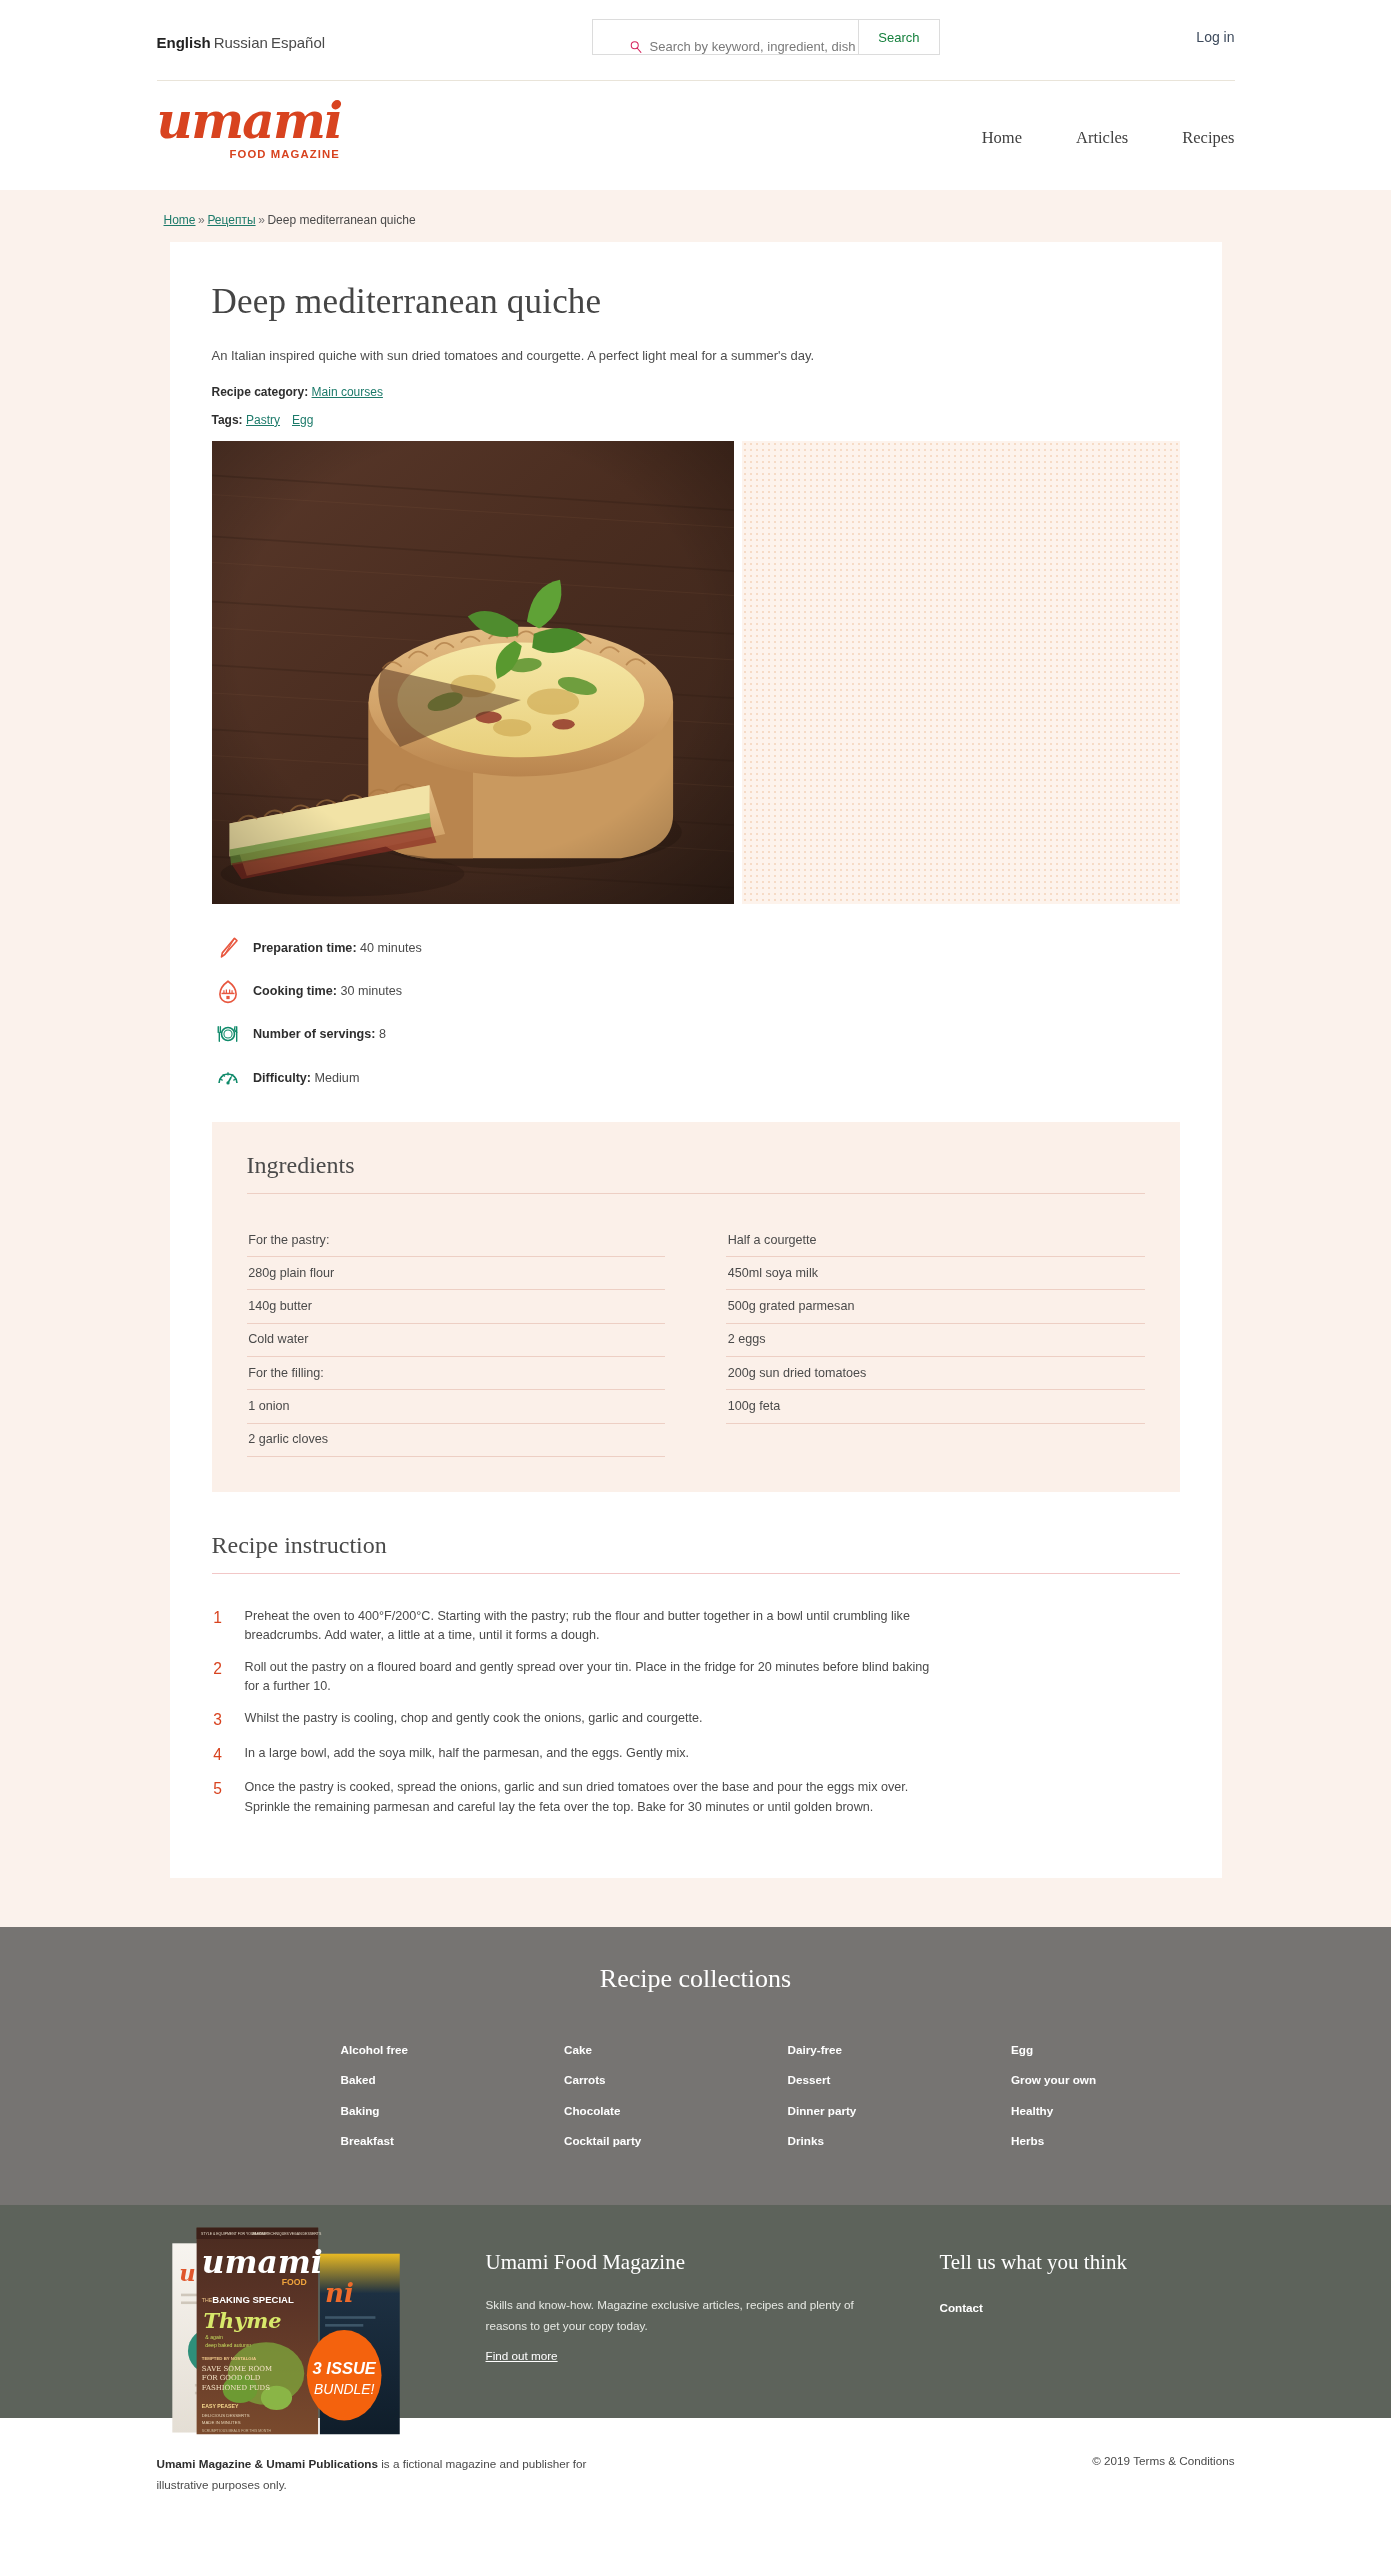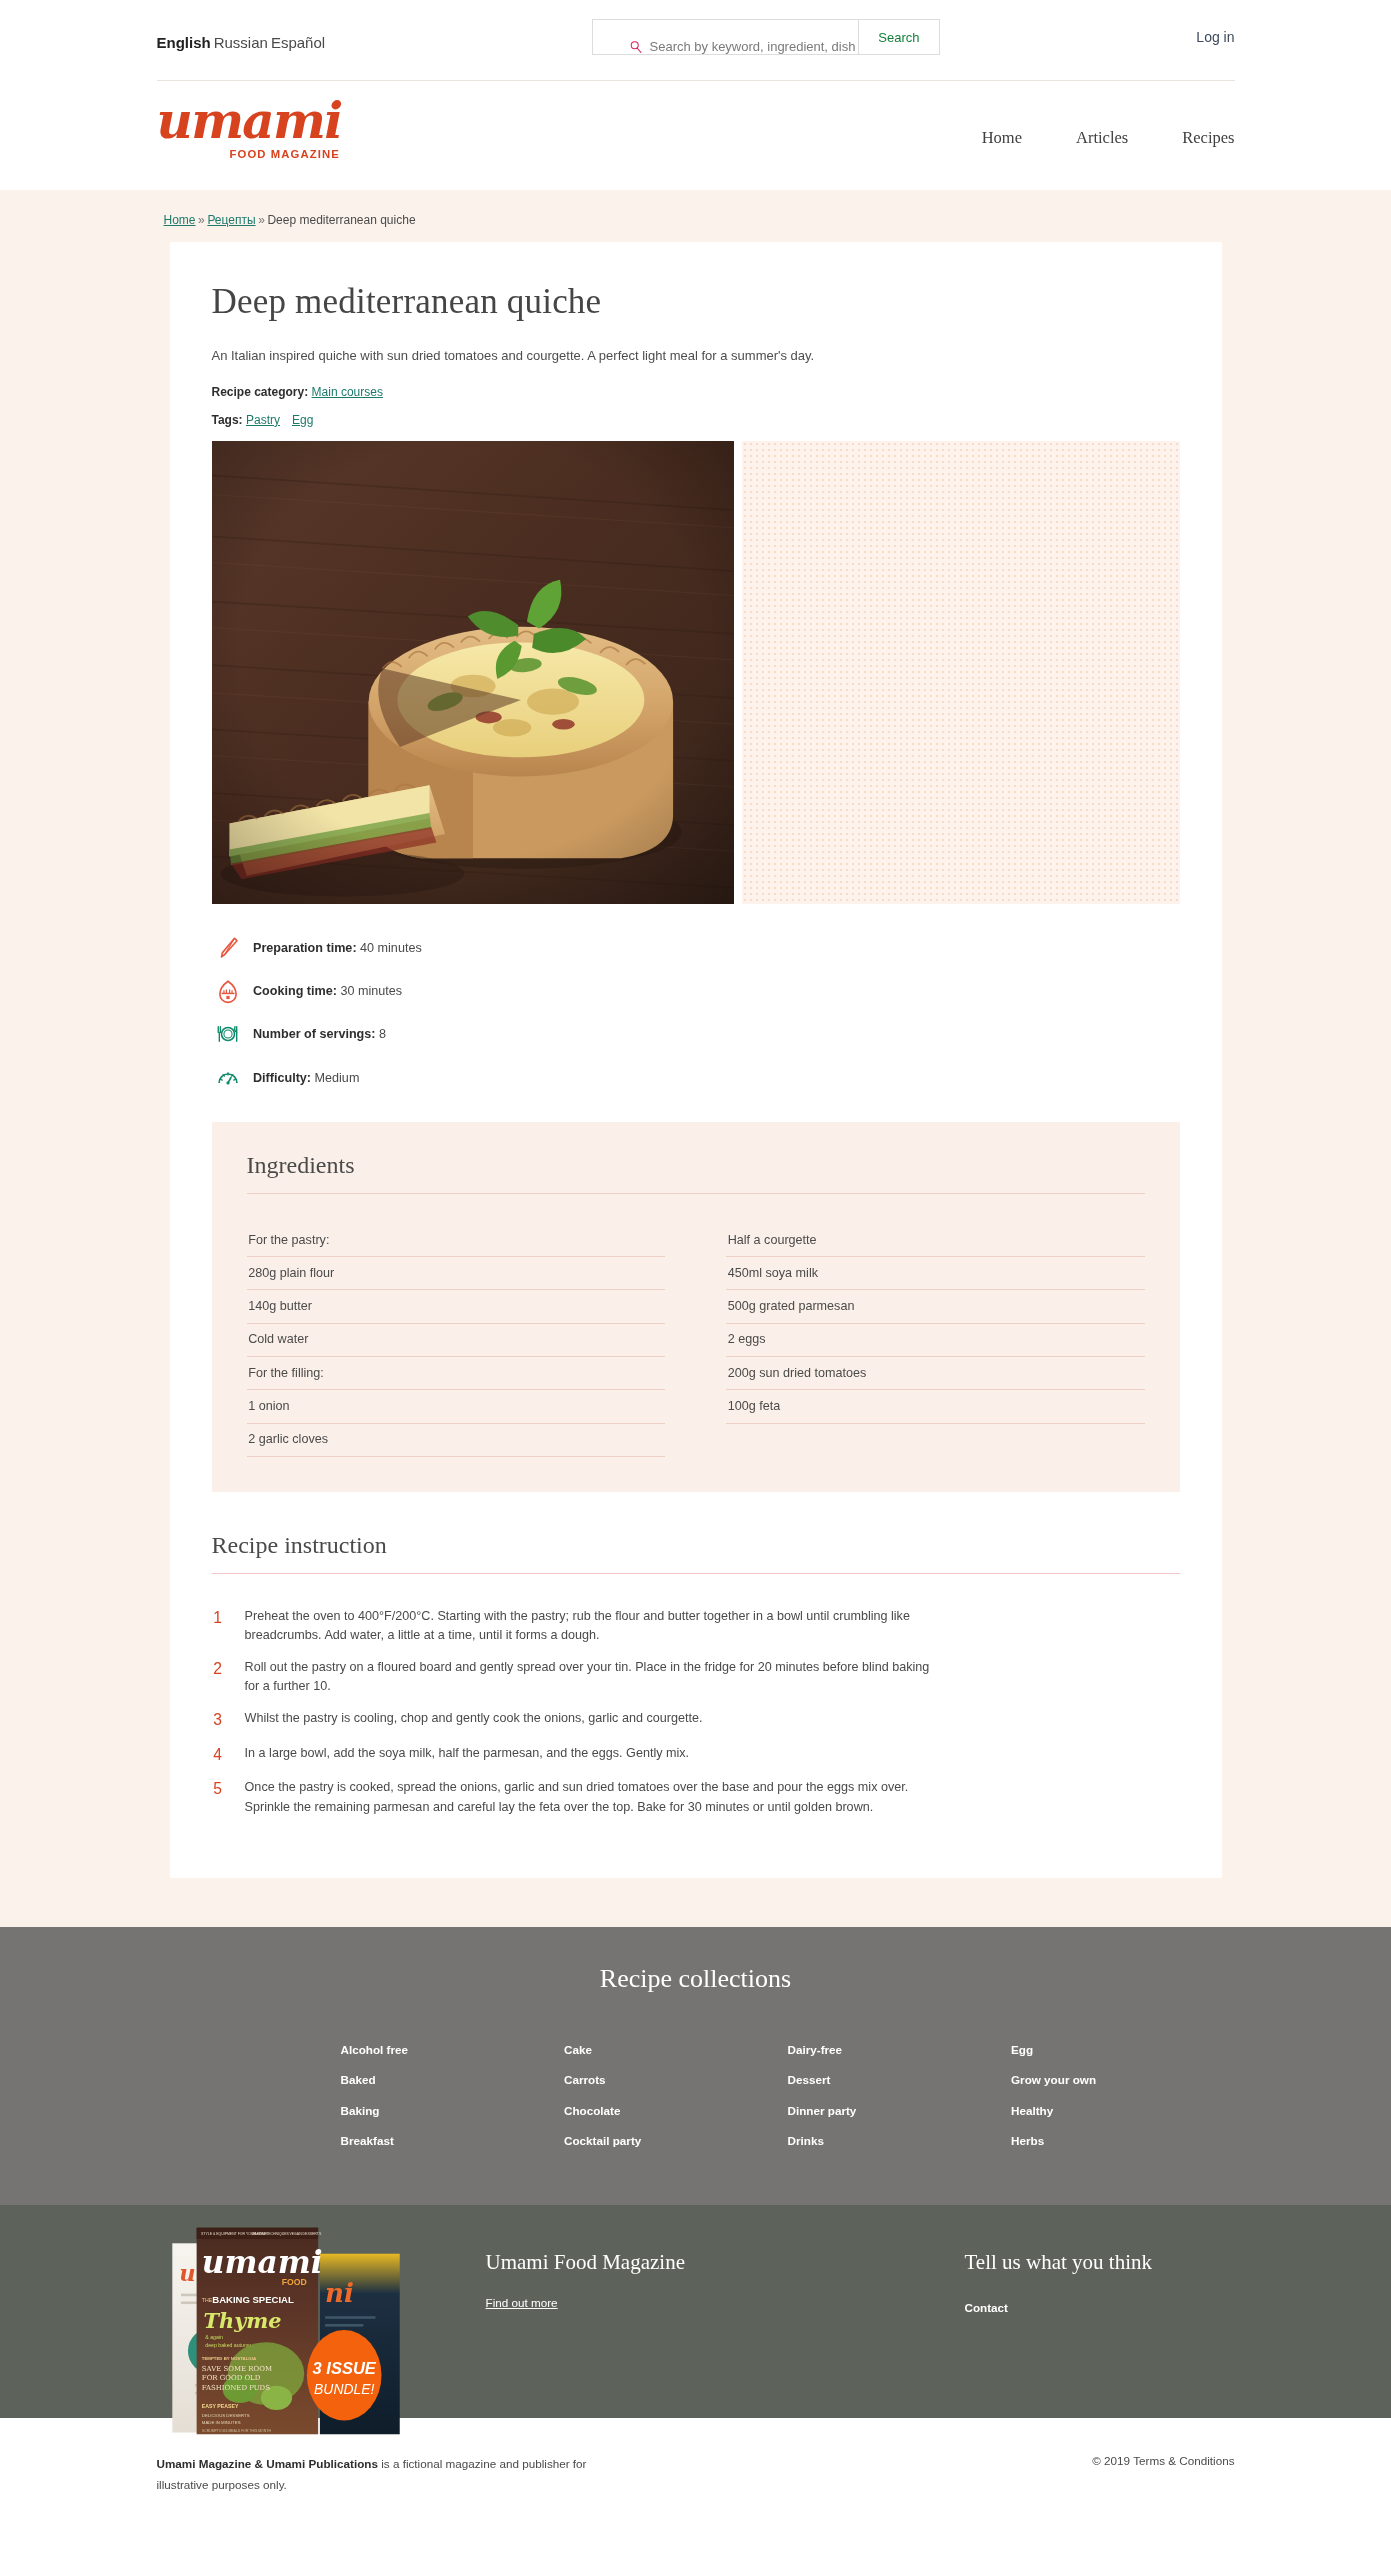--- a/index.html
+++ b/index.html
@@ -323,21 +323,21 @@
     color: #e6e8e3;
     line-height: 1.85;
     margin-bottom: 10.4px;
   }
   .promo-link {
     font-size: 11.7px;
     color: #ffffff;
     text-decoration: underline;
     cursor: pointer;
   }
-  .promo-right { margin-left: 105px; padding-top: 45px; }
+  .promo-right { margin-left: 80px; padding-top: 45px; }
   .promo-right-head {
     font-family: "Liberation Serif", serif;
     font-size: 21px;
     color: #ffffff;
     font-weight: normal;
     margin-bottom: 24px;
   }
   .promo-contact {
     font-size: 11.7px;
     color: #ffffff;
@@ -733,20 +733,21 @@
         <text x="34" y="245" font-family="Liberation Sans, sans-serif" font-size="4" fill="#cdbb9c">SCRUMPTIOUS MEALS FOR THIS MONTH</text>
 
         <ellipse cx="198" cy="180" rx="43" ry="52" fill="#f4620d"></ellipse>
         <text x="198" y="178" text-anchor="middle" font-family="Liberation Sans, sans-serif" font-size="19" font-weight="bold" font-style="italic" fill="#ffffff">3 ISSUE</text>
         <text x="198" y="202" text-anchor="middle" font-family="Liberation Sans, sans-serif" font-size="16" font-style="italic" fill="#ffffff">BUNDLE!</text>
       </svg>
     </div>
 
     <div class="promo-text">
       <h3 class="promo-head">Umami Food Magazine</h3>
+      <p class="promo-body">Skills and know-how. Magazine exclusive articles, recipes and plenty of reasons to get your copy today.</p>
       <span class="promo-link">Find out more</span>
     </div>
 
     <div class="promo-right">
       <h3 class="promo-right-head">Tell us what you think</h3>
       <span class="promo-contact">Contact</span>
     </div>
   </div>
 </section>
 

